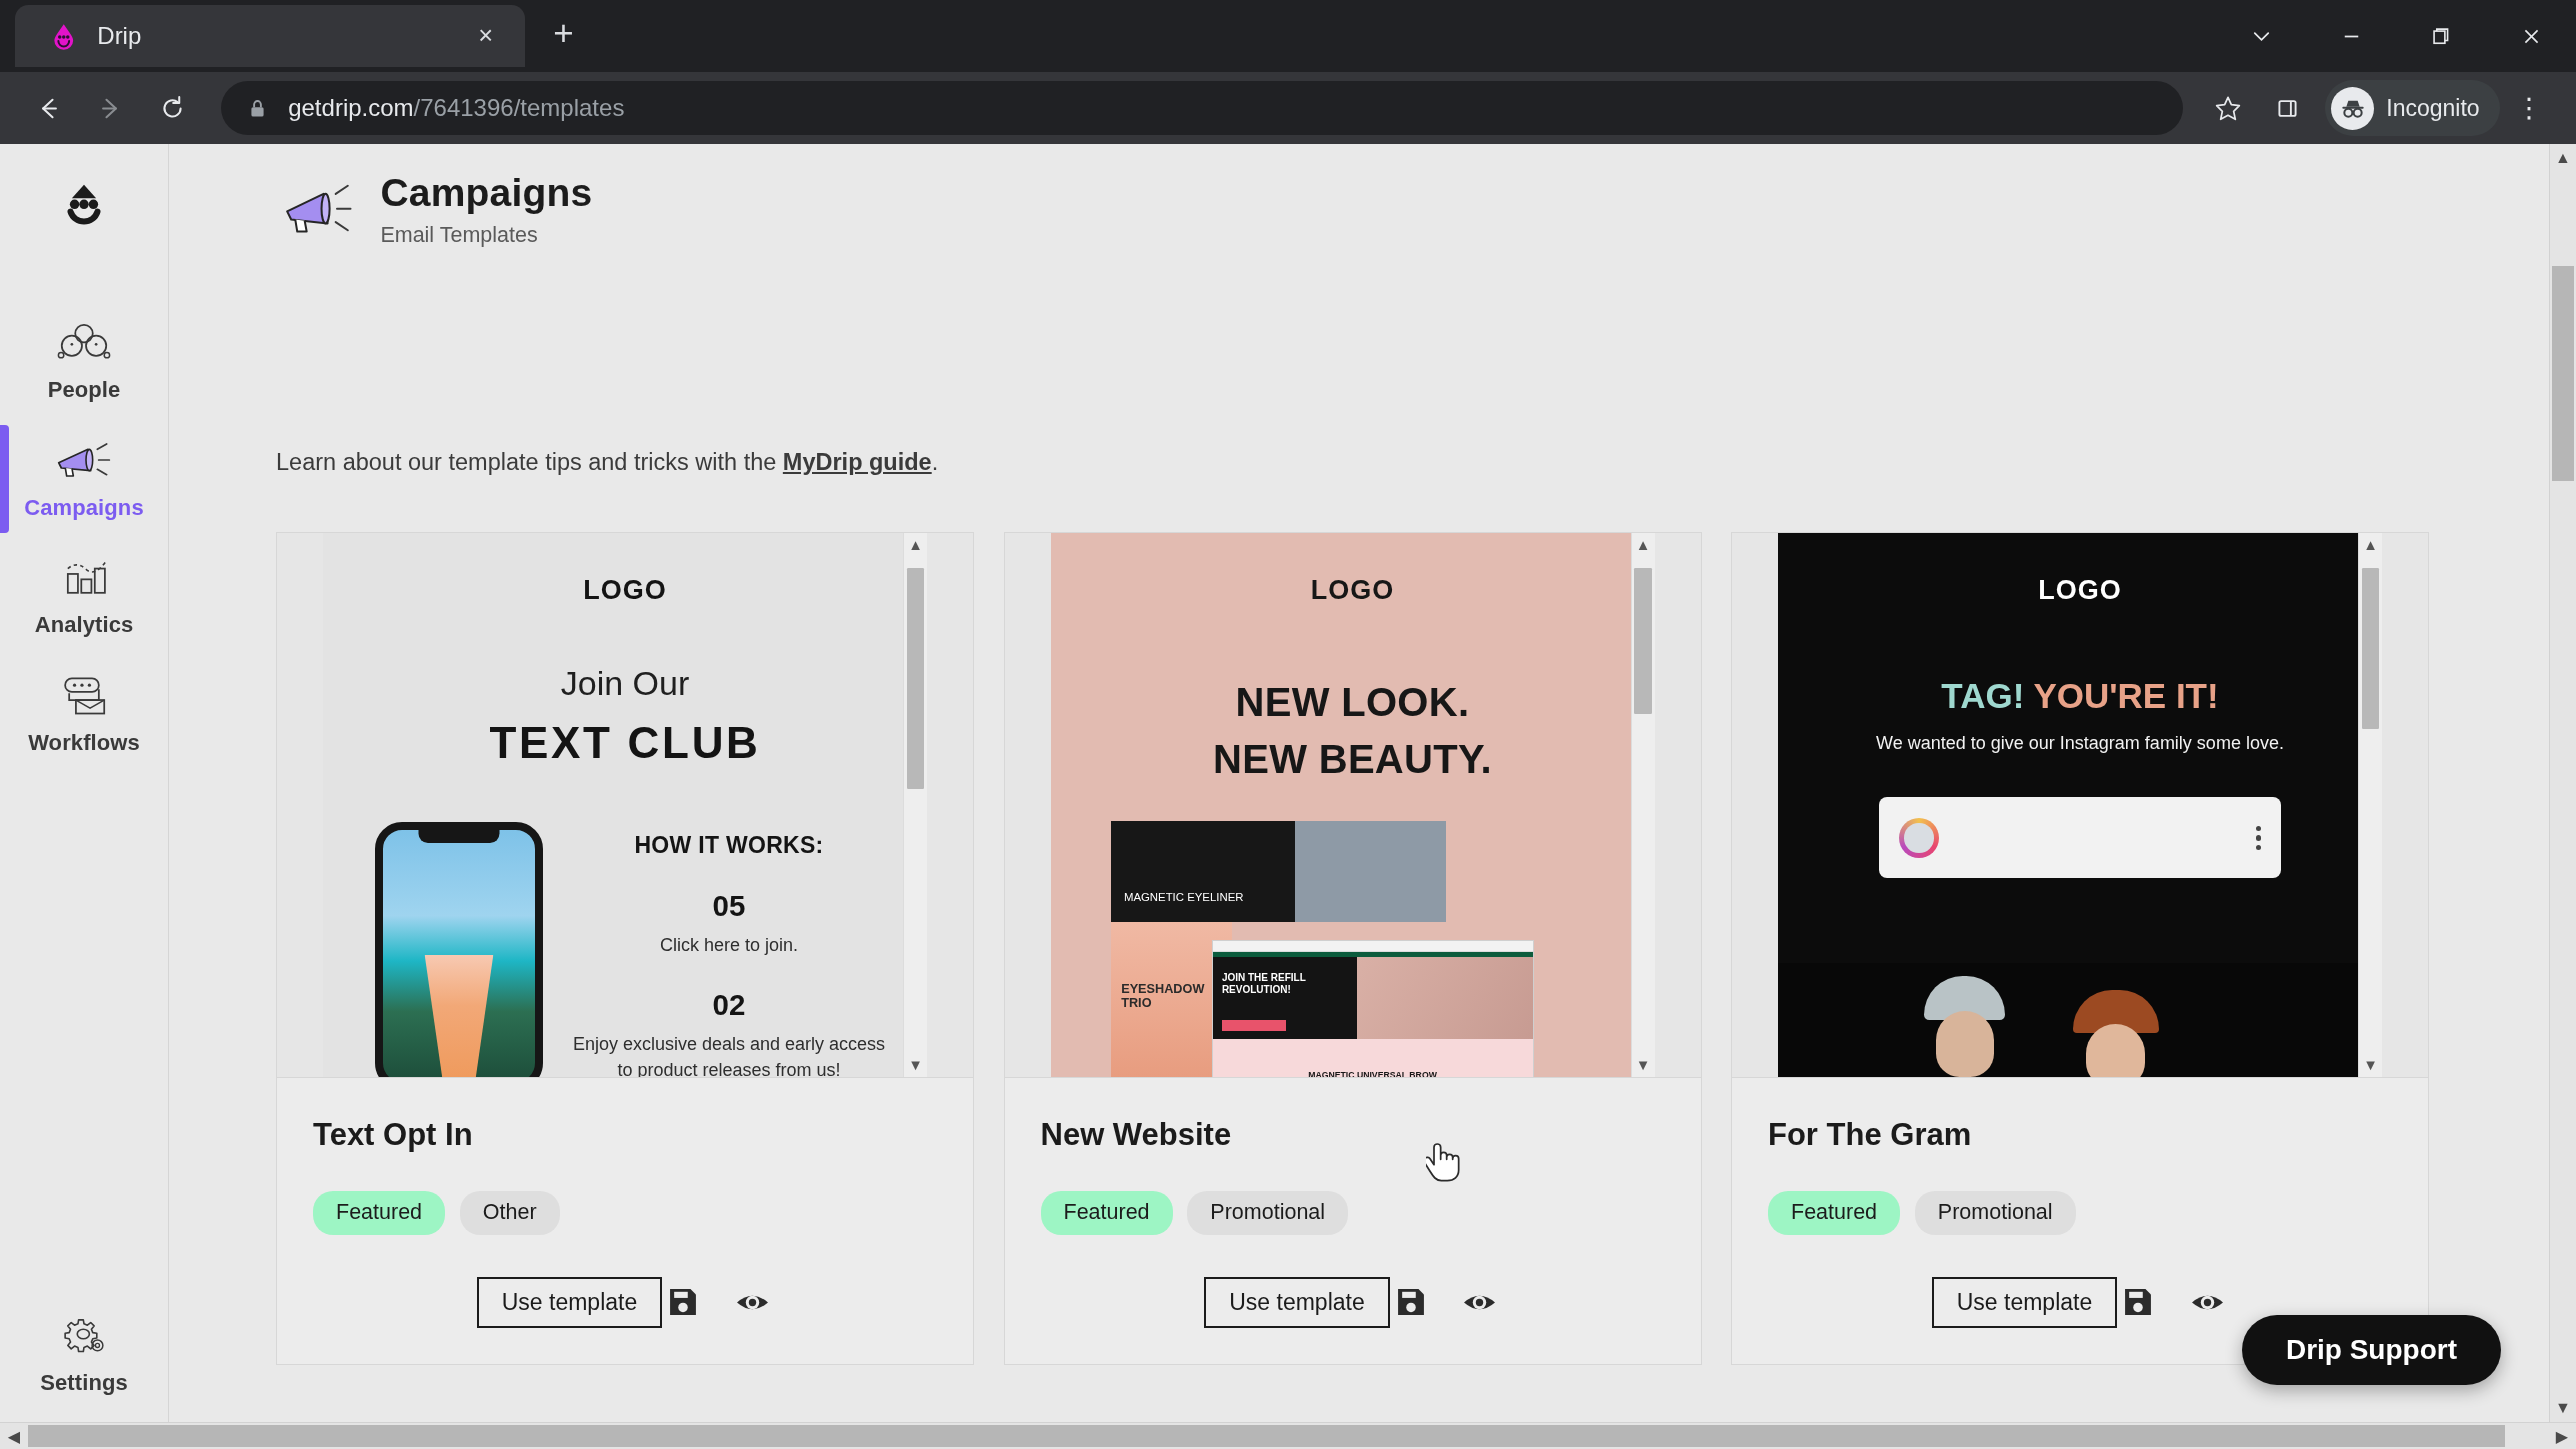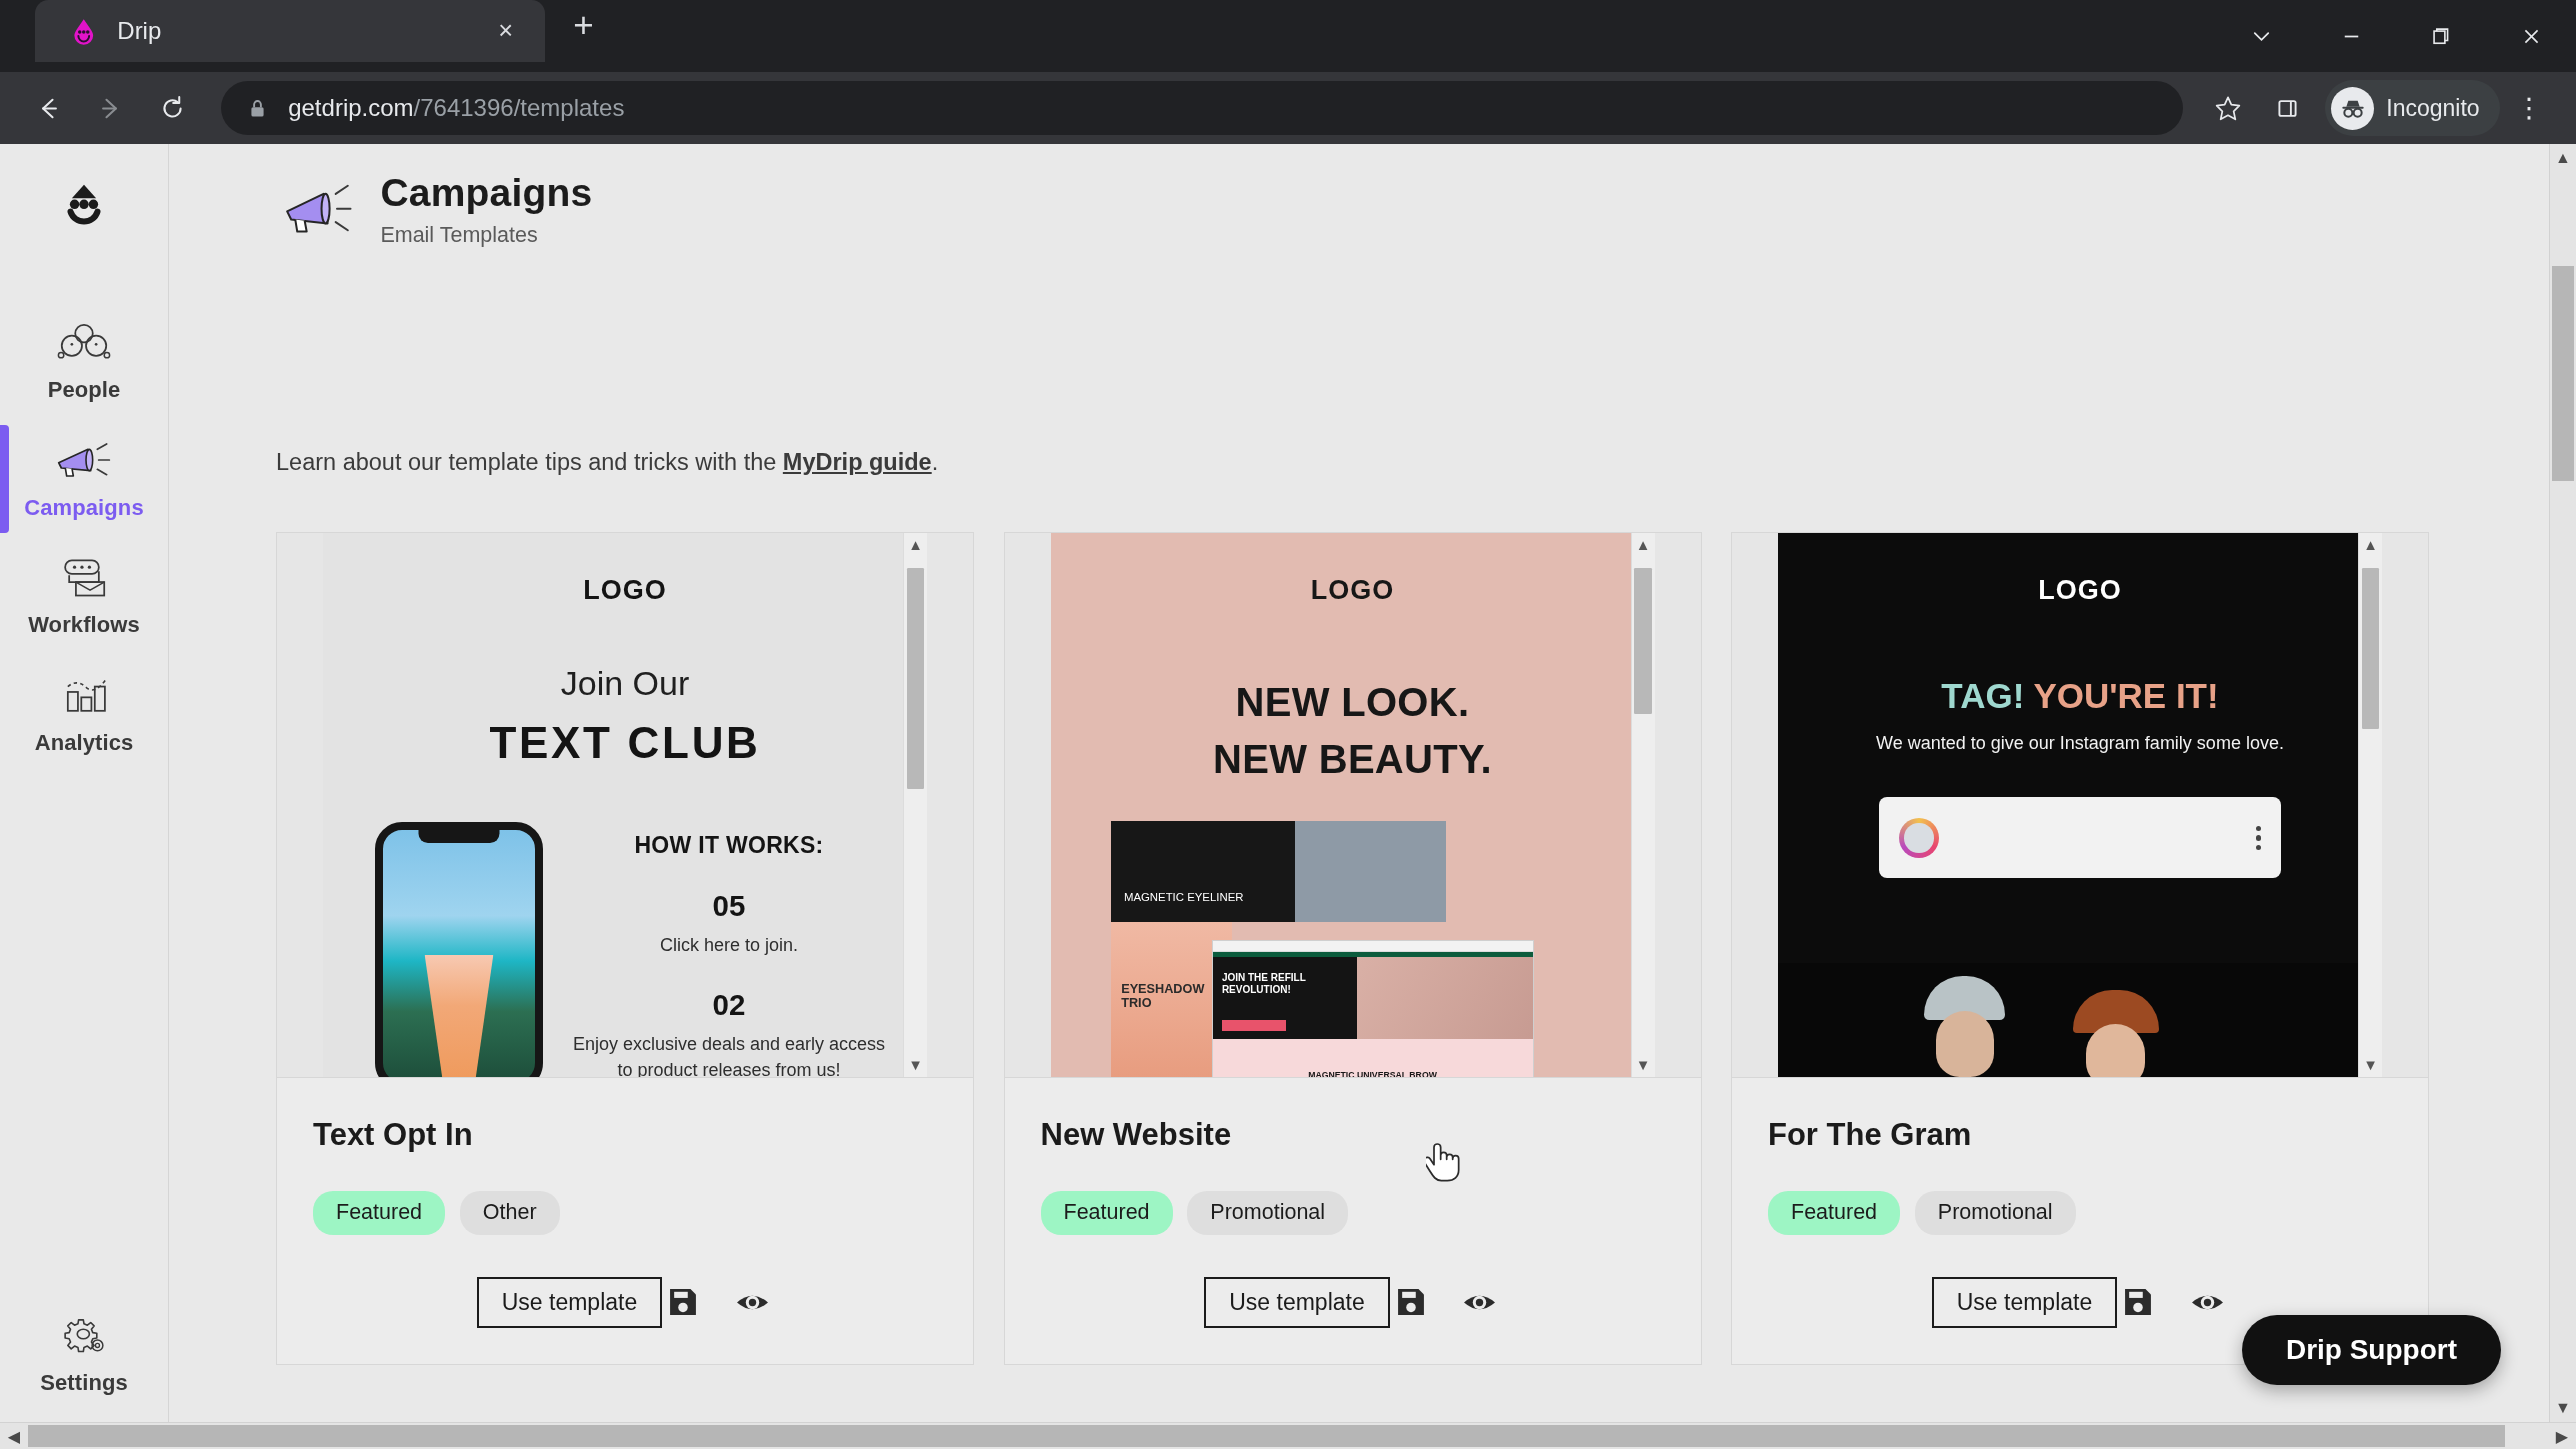--- a/index.html
+++ b/index.html
@@ -8,21 +8,21 @@
     overflow: hidden;
     font-family: "Liberation Sans", sans-serif;
     background: #202124;
   }
 
   
   .browser { width: 2576px; height: 1449px; display: flex; flex-direction: column; background: #202124; }
 
   .tabstrip {
     height: 72px; background: #202124;
-    display: flex; align-items: flex-start; position: relative; flex: 0 0 72px; padding-left: 20px;
+    display: flex; align-items: center; position: relative; flex: 0 0 72px;
   }
   .tab {
     width: 510px; height: 62px; background: #35363a;
     border-radius: 13.4px 13.4px 0 0;
     display: flex; align-items: center; padding: 0 20px 0 34px;
     margin-left: 14.8px; position: relative;
   }
   .tab-favicon { width: 29.5px; height: 29.5px; flex: 0 0 29.5px; position: relative; }
   .tab-favicon svg { display: block; }
   .tab-title {
@@ -412,42 +412,42 @@
             <line x1="70" y1="34" x2="86" y2="34" stroke="#3a3a3a" stroke-width="2.6" stroke-linecap="round"></line>
             <line x1="68" y1="48" x2="82" y2="56" stroke="#3a3a3a" stroke-width="2.6" stroke-linecap="round"></line>
           </svg>
         </span>
         <span class="ni-lbl">Campaigns</span>
       </div>
 
       <div class="navitem">
         <span class="ni-ico">
           <svg width="62" height="46" viewBox="0 0 92 68">
+            <rect x="22" y="28" width="15" height="28" stroke="#3a3a3a" stroke-width="2.6" fill="none"></rect>
+            <rect x="42" y="36" width="15" height="20" stroke="#3a3a3a" stroke-width="2.6" fill="none"></rect>
+            <rect x="62" y="20" width="15" height="36" stroke="#3a3a3a" stroke-width="2.6" fill="none"></rect>
+            <path d="M22 20 Q36 8 50 22 Q62 32 78 10" stroke="#3a3a3a" stroke-width="2.4" fill="none" stroke-dasharray="5 5"></path>
+          </svg>
+        </span>
+        <span class="ni-lbl">Analytics</span>
+      </div>
+
+      <div class="navitem">
+        <span class="ni-ico">
+          <svg width="62" height="46" viewBox="0 0 92 68">
             <rect x="18" y="8" width="50" height="20" rx="10" stroke="#3a3a3a" stroke-width="2.6" fill="none"></rect>
             <circle cx="32" cy="18" r="2.4" fill="#3a3a3a"></circle>
               <circle cx="43" cy="18" r="2.4" fill="#3a3a3a"></circle>
               <circle cx="54" cy="18" r="2.4" fill="#3a3a3a"></circle>
             <path d="M68 24 V40 H24 V30" stroke="#3a3a3a" stroke-width="2.6" fill="none"></path>
             <rect x="34" y="40" width="42" height="20" stroke="#3a3a3a" stroke-width="2.6" fill="none"></rect>
             <path d="M34 40 L55 52 L76 40" stroke="#3a3a3a" stroke-width="2.2" fill="none"></path>
           </svg>
         </span>
         <span class="ni-lbl">Workflows</span>
-      </div>
-
-      <div class="navitem">
-        <span class="ni-ico">
-          <svg width="62" height="46" viewBox="0 0 92 68">
-            <rect x="22" y="28" width="15" height="28" stroke="#3a3a3a" stroke-width="2.6" fill="none"></rect>
-            <rect x="42" y="36" width="15" height="20" stroke="#3a3a3a" stroke-width="2.6" fill="none"></rect>
-            <rect x="62" y="20" width="15" height="36" stroke="#3a3a3a" stroke-width="2.6" fill="none"></rect>
-            <path d="M22 20 Q36 8 50 22 Q62 32 78 10" stroke="#3a3a3a" stroke-width="2.4" fill="none" stroke-dasharray="5 5"></path>
-          </svg>
-        </span>
-        <span class="ni-lbl">Analytics</span>
       </div>
 
       <div class="nav-spacer"></div>
 
       <div class="navitem bottom">
         <span class="ni-ico">
           <svg width="62" height="46" viewBox="0 0 92 68">
             <path d="M38 10 l7 0 1 6 5 2 5-4 5 5 -4 5 2 5 6 1 0 7 -6 1 -2 5 4 5 -5 5 -5-4 -5 2 -1 6 -7 0 -1-6 -5-2 -5 4 -5-5 4-5 -2-5 -6-1 0-7 6-1 2-5 -4-5 5-5 5 4 5-2 Z" stroke="#3a3a3a" stroke-width="2.4" fill="none" stroke-linejoin="round"></path>
             <ellipse cx="45" cy="31" rx="9" ry="7" stroke="#3a3a3a" stroke-width="2.4" fill="none"></ellipse>
             <circle cx="66" cy="48" r="8" stroke="#3a3a3a" stroke-width="2.2" fill="none"></circle>

